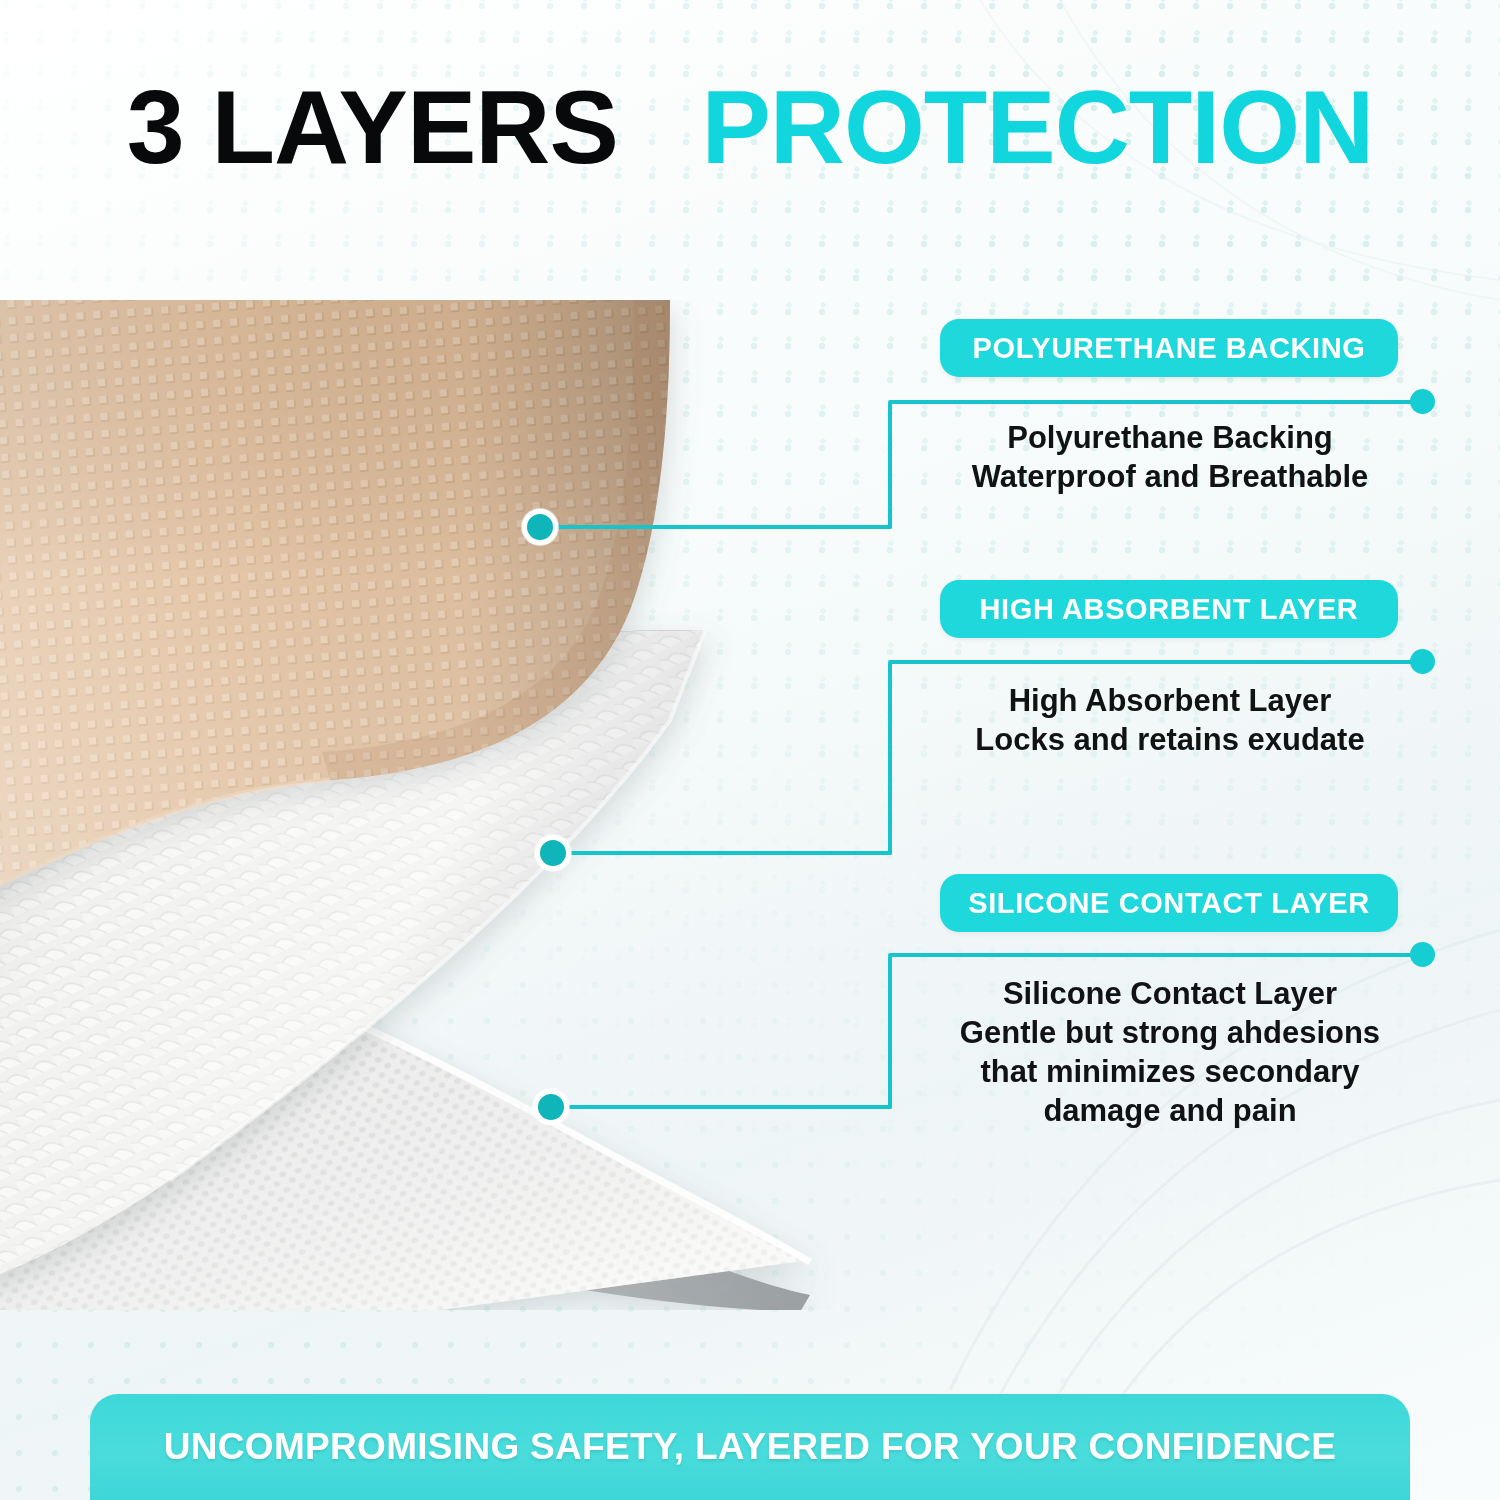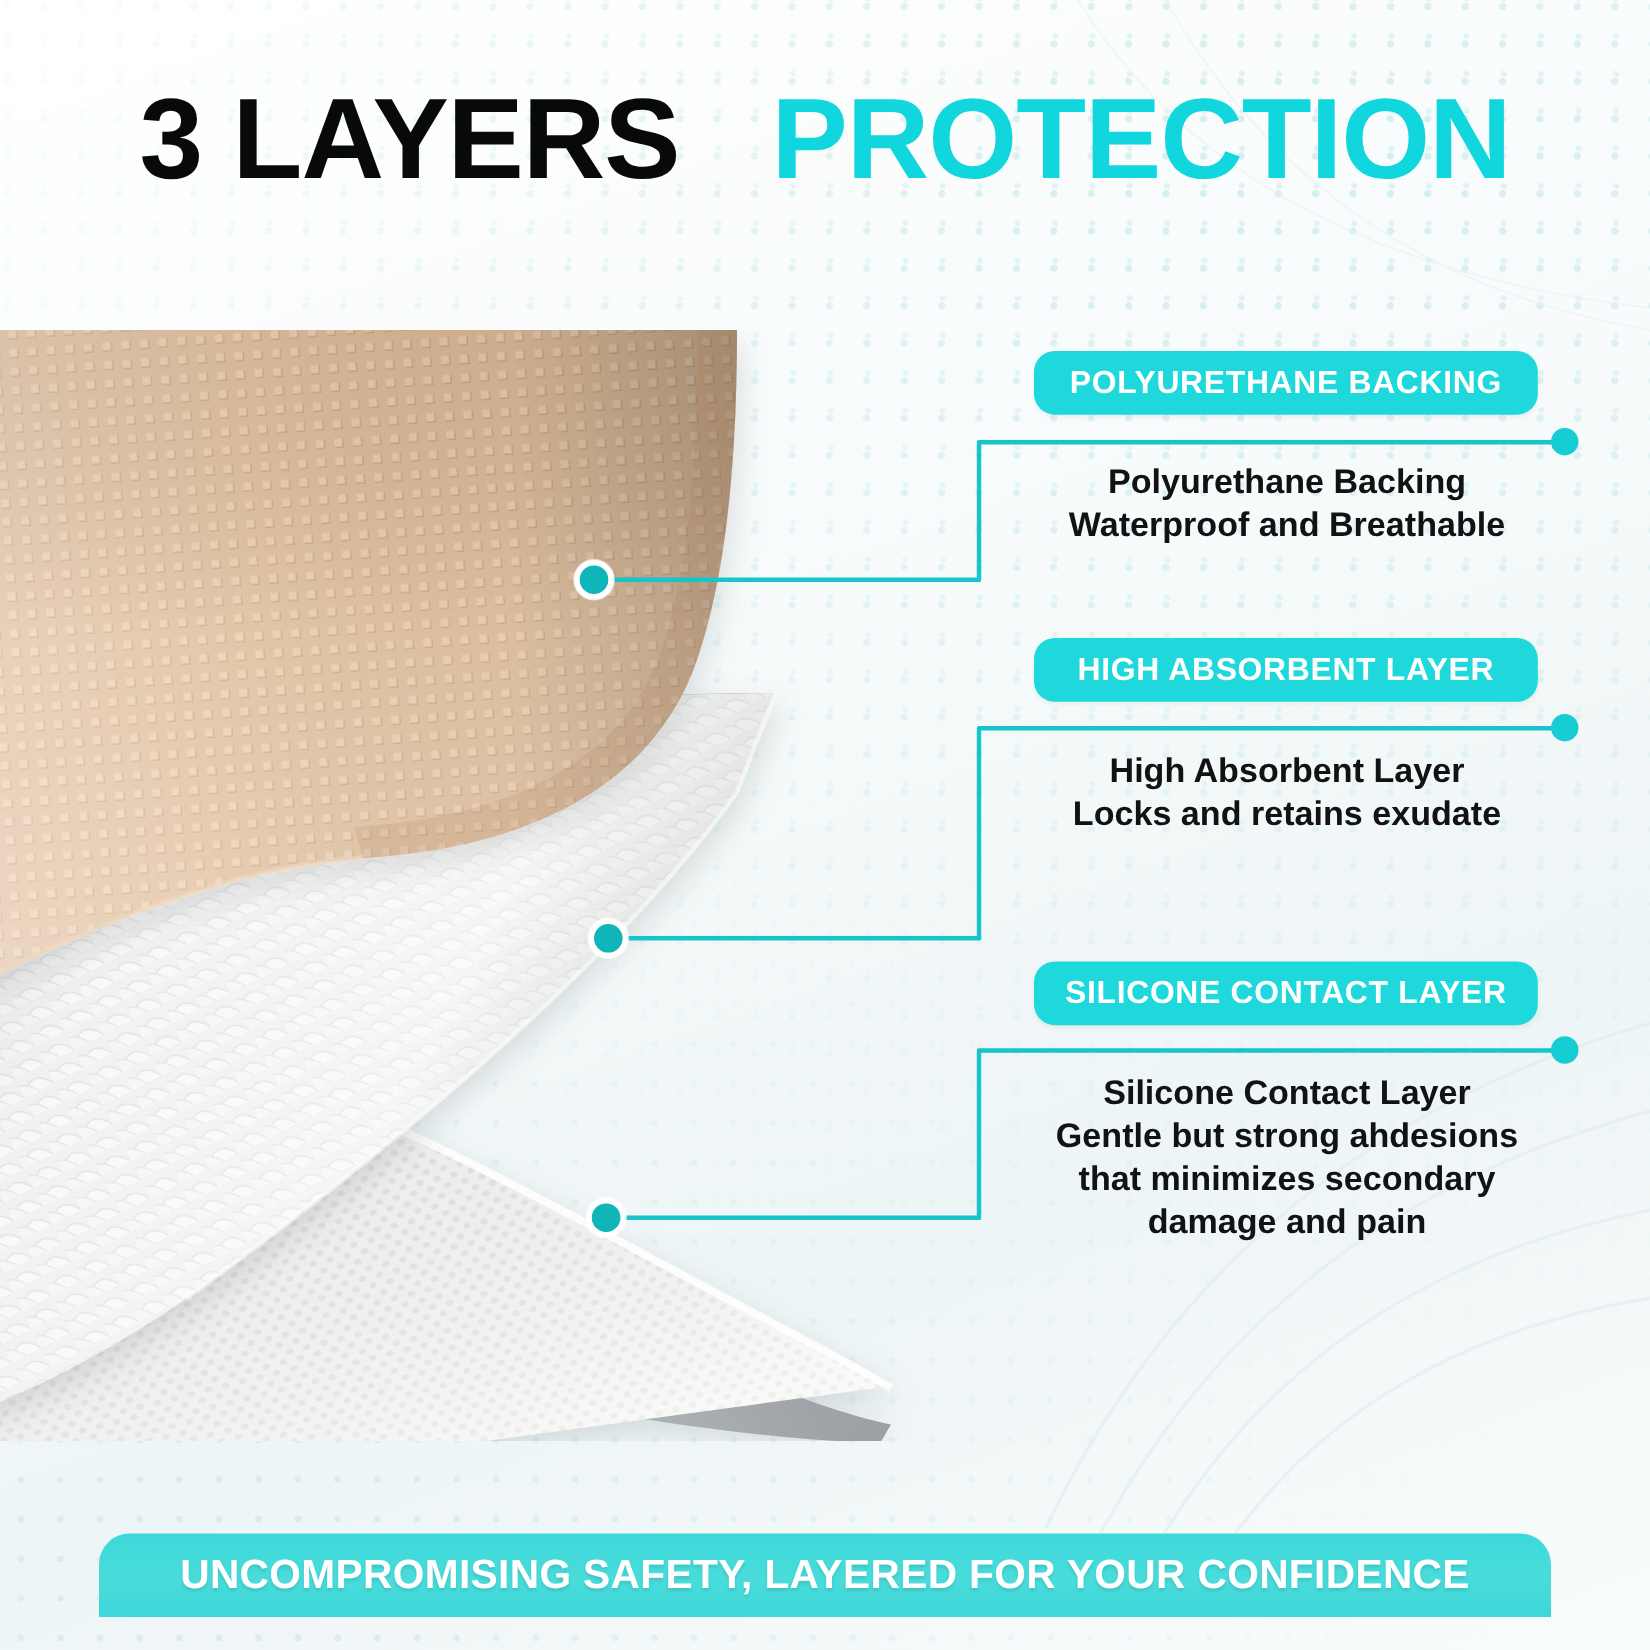--- a/index.html
+++ b/index.html
@@ -98,21 +98,21 @@
     position:absolute;width:36px;height:36px;border-radius:50%;
     background:#0fb5b8;
     border:5px solid #ffffff;
     box-sizing:border-box;
     box-shadow:0 0 0 1px rgba(255,255,255,.6);
   }
 
   
   .banner{
     position:absolute;
-    left:90px;top:1394px;width:1320px;height:76px;
+    left:90px;top:1394px;width:1320px;height:106px;
     border-radius:28px 28px 0 0;
     background:linear-gradient(180deg,#3ed8da 0%,#49dcdb 55%,#3ed6d8 100%);
     display:flex;align-items:center;justify-content:center;
     overflow:hidden;
   }
   .banner-text{
     color:#ffffff;
     font-size:37px;
     font-weight:bold;
     letter-spacing:.3px;

